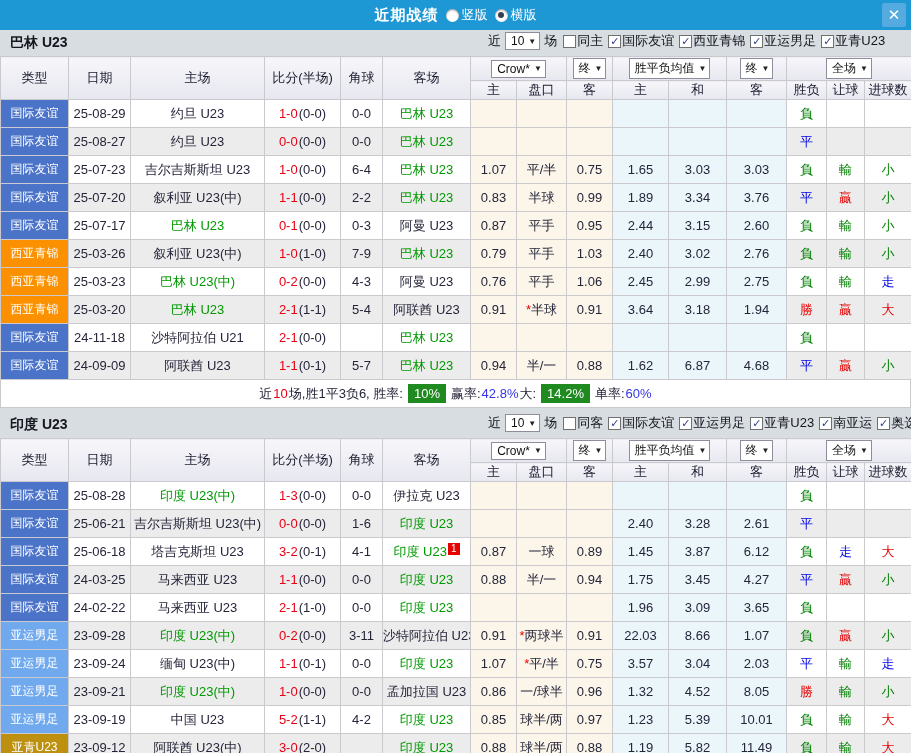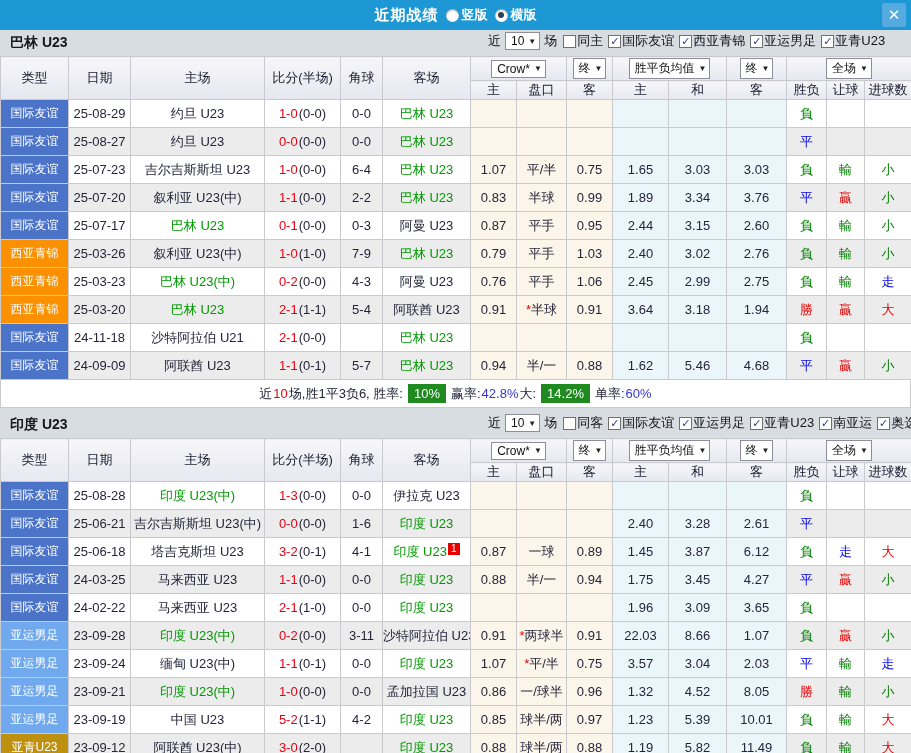--- a/index.html
+++ b/index.html
@@ -3,21 +3,21 @@
 <meta charset="utf-8">
 <style>
   * { margin:0; padding:0; box-sizing:border-box; }
   html,body { width:911px; height:753px; overflow:hidden; background:#D8DDE2;
     font-family:"Liberation Sans","DejaVu Sans",sans-serif; }
   
   .titlebar { position:relative; height:30px; background:#1E98D4; display:flex;
     align-items:center; justify-content:center; }
   .titlegrp { display:flex; align-items:center; gap:7px; }
   .wtitle { color:#fff; font-size:15px; font-weight:bold; letter-spacing:1px; }
-  .radio { display:inline-flex; align-items:center; gap:3px; color:#fff; font-size:13px; cursor:default;font-weight:bold; }
+  .radio { display:inline-flex; align-items:center; gap:3px; color:#fff; font-size:13px; cursor:default; }
   .rdot { width:13px; height:13px; border-radius:50%; background:#fff; display:inline-block;
     box-shadow:inset 0 1px 2px rgba(0,0,0,.4); position:relative; }
   .rdot.on::after { content:""; position:absolute; left:3.5px; top:3.5px; width:6px; height:6px;
     border-radius:50%; background:#33404F; }
   .closebtn { position:absolute; right:5px; top:3px; width:24px; height:24px; background:#55AADF;
     color:#fff; font-size:15px; font-weight:bold; text-align:center; line-height:24px; border-radius:2px; }
   
   .filterbar { position:relative; height:26px; }
   .team { position:absolute; left:10px; top:4px; font-weight:bold; font-size:14px; color:#15161E; }
   .filters { position:absolute; left:487px; top:2px; display:flex; align-items:center; gap:3px;
@@ -321,21 +321,21 @@
           <td class="tdtype" style="background: rgb(75, 116, 201);">国际友谊</td>
           <td>24-09-09</td>
           <td><span>阿联酋 U23</span></td>
           <td><span style="color: rgb(230, 0, 18);">1-1</span><span class="half">(0-1)</span></td>
           <td>5-7</td>
           <td><span style="color: rgb(0, 153, 0);">巴林 U23</span></td>
           <td class="hcbg">0.94</td>
           <td class="hcbg">半/一</td>
           <td class="hcbg">0.88</td>
           <td class="avgbg">1.62</td>
-          <td class="avgbg">5.46</td>
+          <td class="avgbg">6.87</td>
           <td class="avgbg">4.68</td>
           <td><span style="color: rgb(0, 0, 230);">平</span></td>
           <td><span style="color: rgb(230, 0, 0);">贏</span></td>
           <td><span style="color: rgb(0, 128, 0);">小</span></td>
         </tr>
       </tbody>
     </table>
   <div class="summary">
     <span>近</span>
       <span class="red">10</span>

